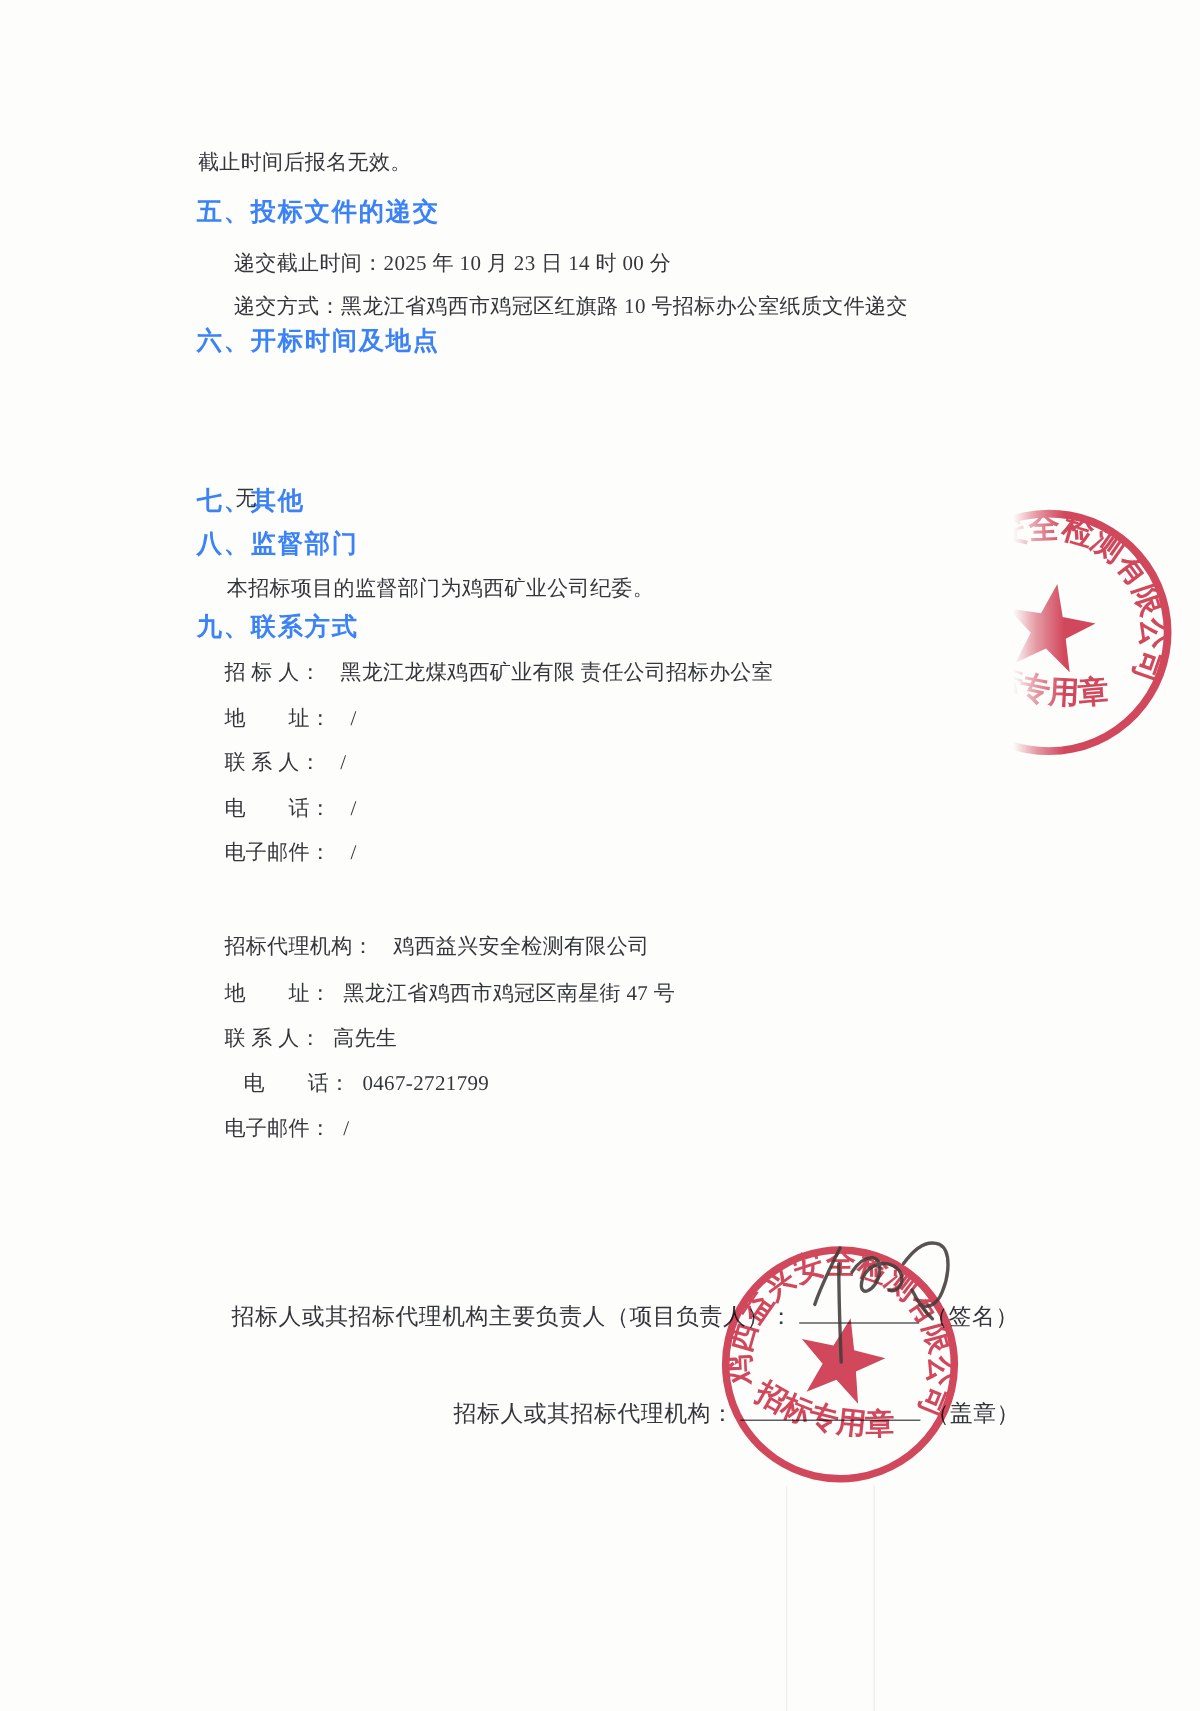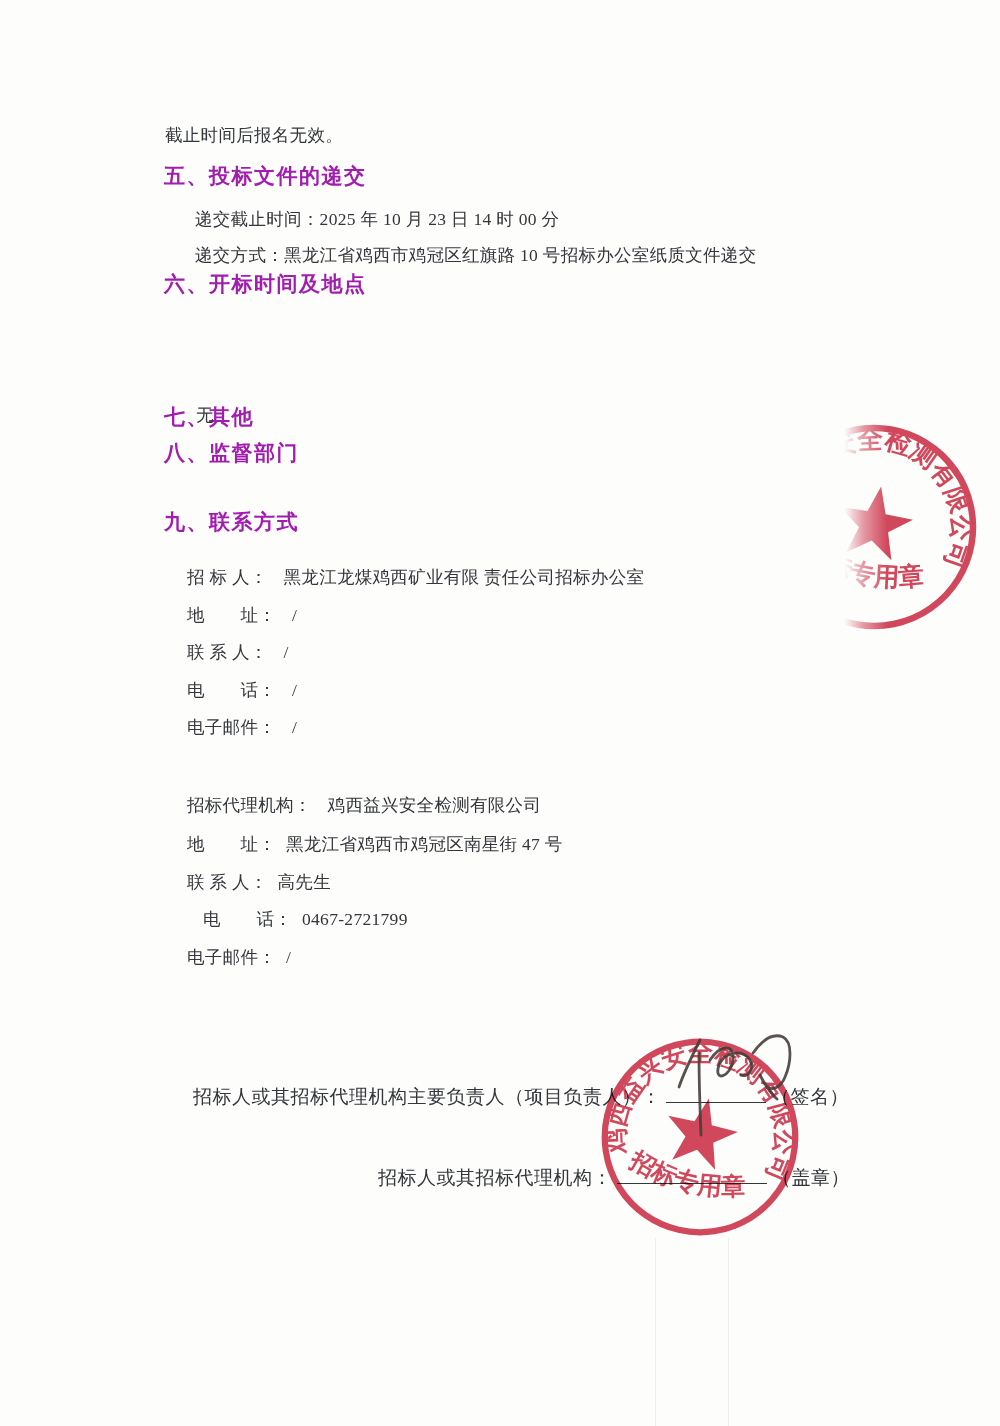--- a/index.html
+++ b/index.html
@@ -17,25 +17,25 @@
     white-space:nowrap;
     font-size:17.5px;
     line-height:24px;
     letter-spacing:.3px;
   }
   .heading{
     position:absolute;
     white-space:nowrap;
     font-size:21px;
     font-weight:bold;
-    color:#a21caf;
+    color:#3b82f6;
     letter-spacing:1.5px;
     line-height:26px;
   }
-  .label{display:inline-block;margin-top:17px;}
+  .label{display:inline-block;}
   .value{display:inline-block;margin-left:16px;}
   .value.gap{margin-left:10px;}
   .sigrow{
     position:absolute;
     white-space:nowrap;
     font-size:19px;
     line-height:26px;
     letter-spacing:.5px;
   }
   .sigline{
@@ -84,20 +84,21 @@
   <div class="heading" style="left:164px;top:163px;">五、投标文件的递交</div>
   <div class="line" style="left:195px;top:207px;">递交截止时间：2025 年 10 月 23 日  14 时 00 分</div>
   <div class="line" style="left:195px;top:243px;">递交方式：黑龙江省鸡西市鸡冠区红旗路 10 号招标办公室纸质文件递交</div>
 
   <div class="heading" style="left:164px;top:271px;">六、开标时间及地点</div>
 
   <div class="heading" style="left:164px;top:356px;margin-top:48px;">七、其他</div>
   <div class="line" style="left:196px;top:403px;">无</div>
 
   <div class="heading" style="left:164px;top:440px;">八、监督部门</div>
+  <div class="line" style="left:189px;top:478px;">本招标项目的监督部门为鸡西矿业公司纪委。</div>
 
   <div class="heading" style="left:164px;top:509px;">九、联系方式</div>
 
   <div class="line" style="left:187px;top:548px;">
     <span class="label">招 标 人：</span><span class="value">黑龙江龙煤鸡西矿业有限 责任公司招标办公室</span>
   </div>
   <div class="line" style="left:187px;top:586px;">
     <span class="label">地　　址：</span><span class="value">/</span>
   </div>
   <div class="line" style="left:187px;top:623px;">

